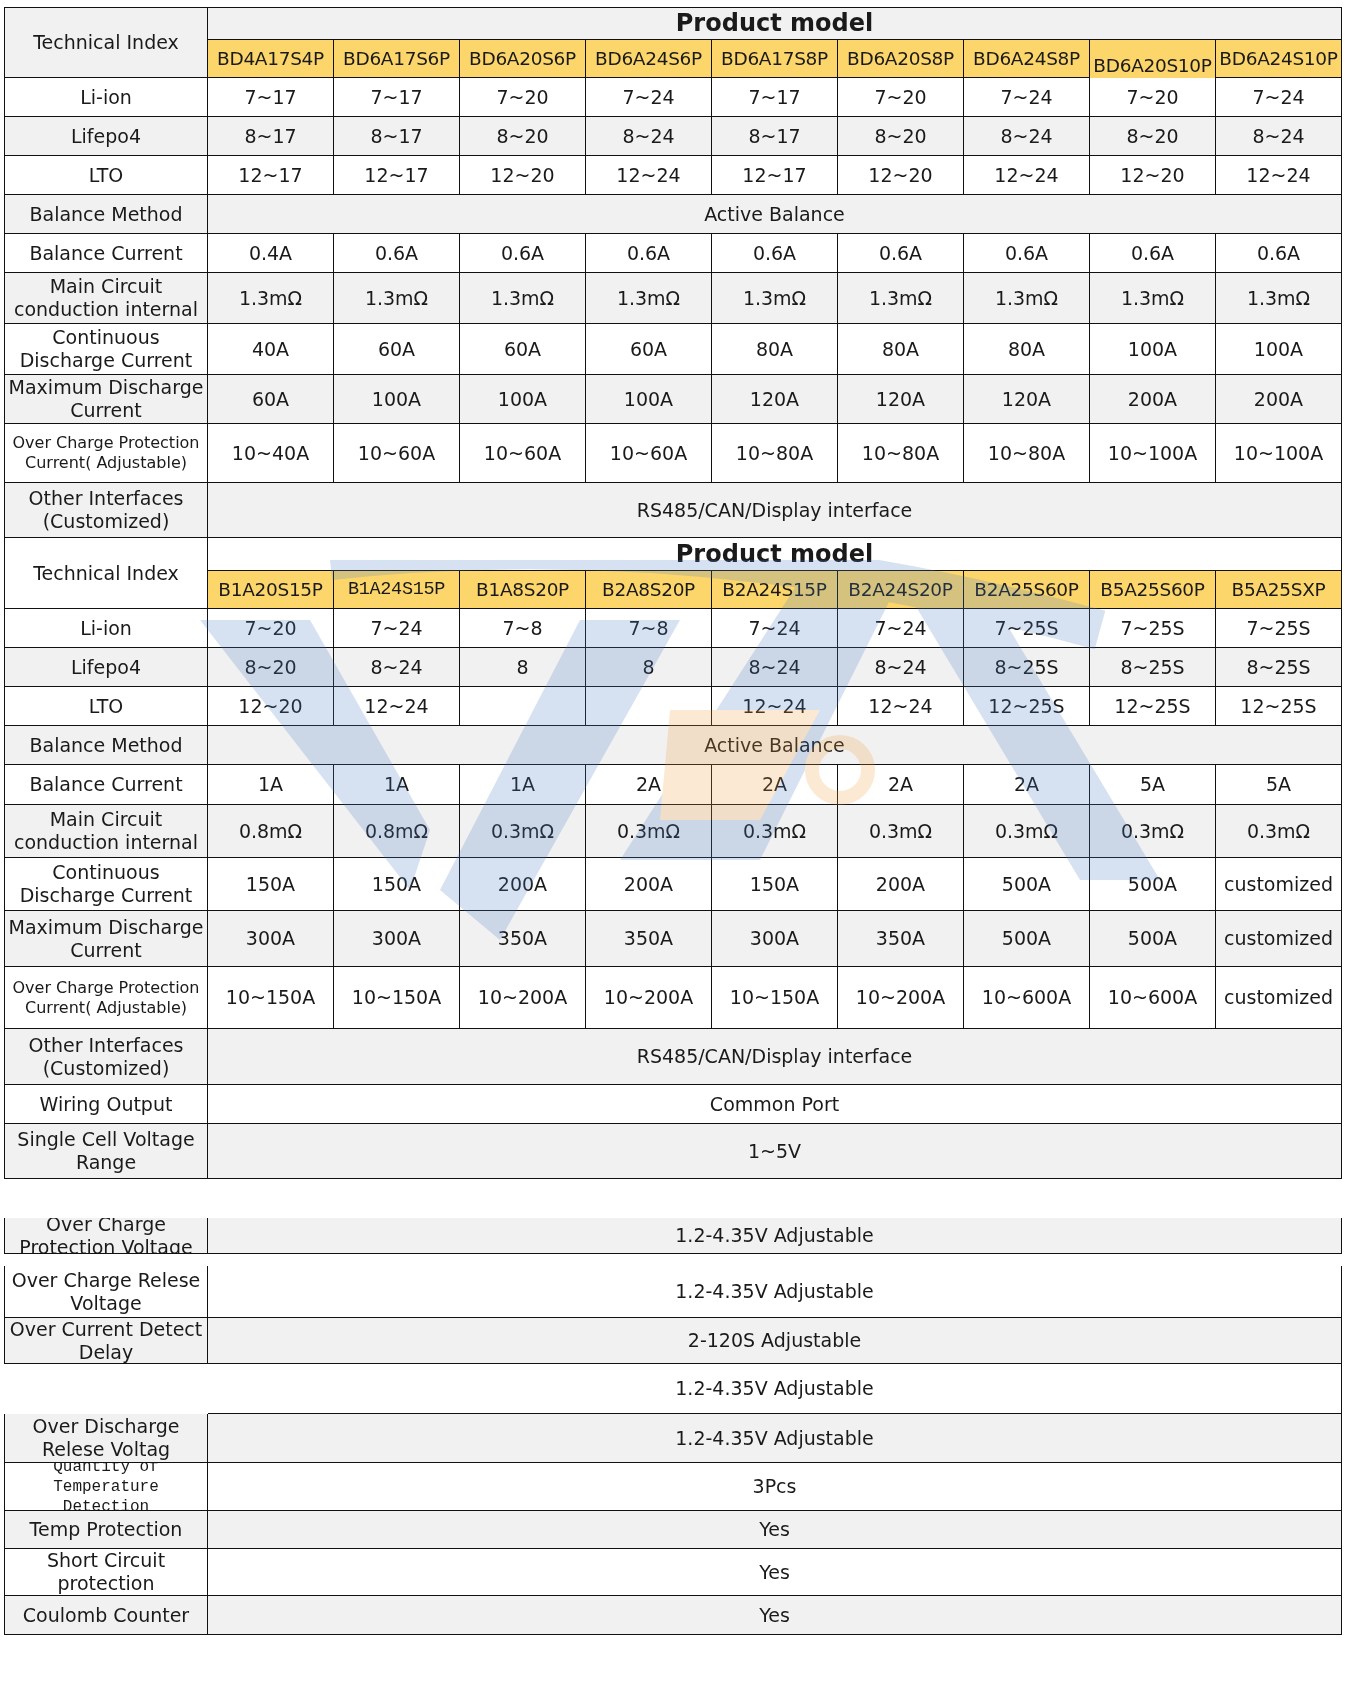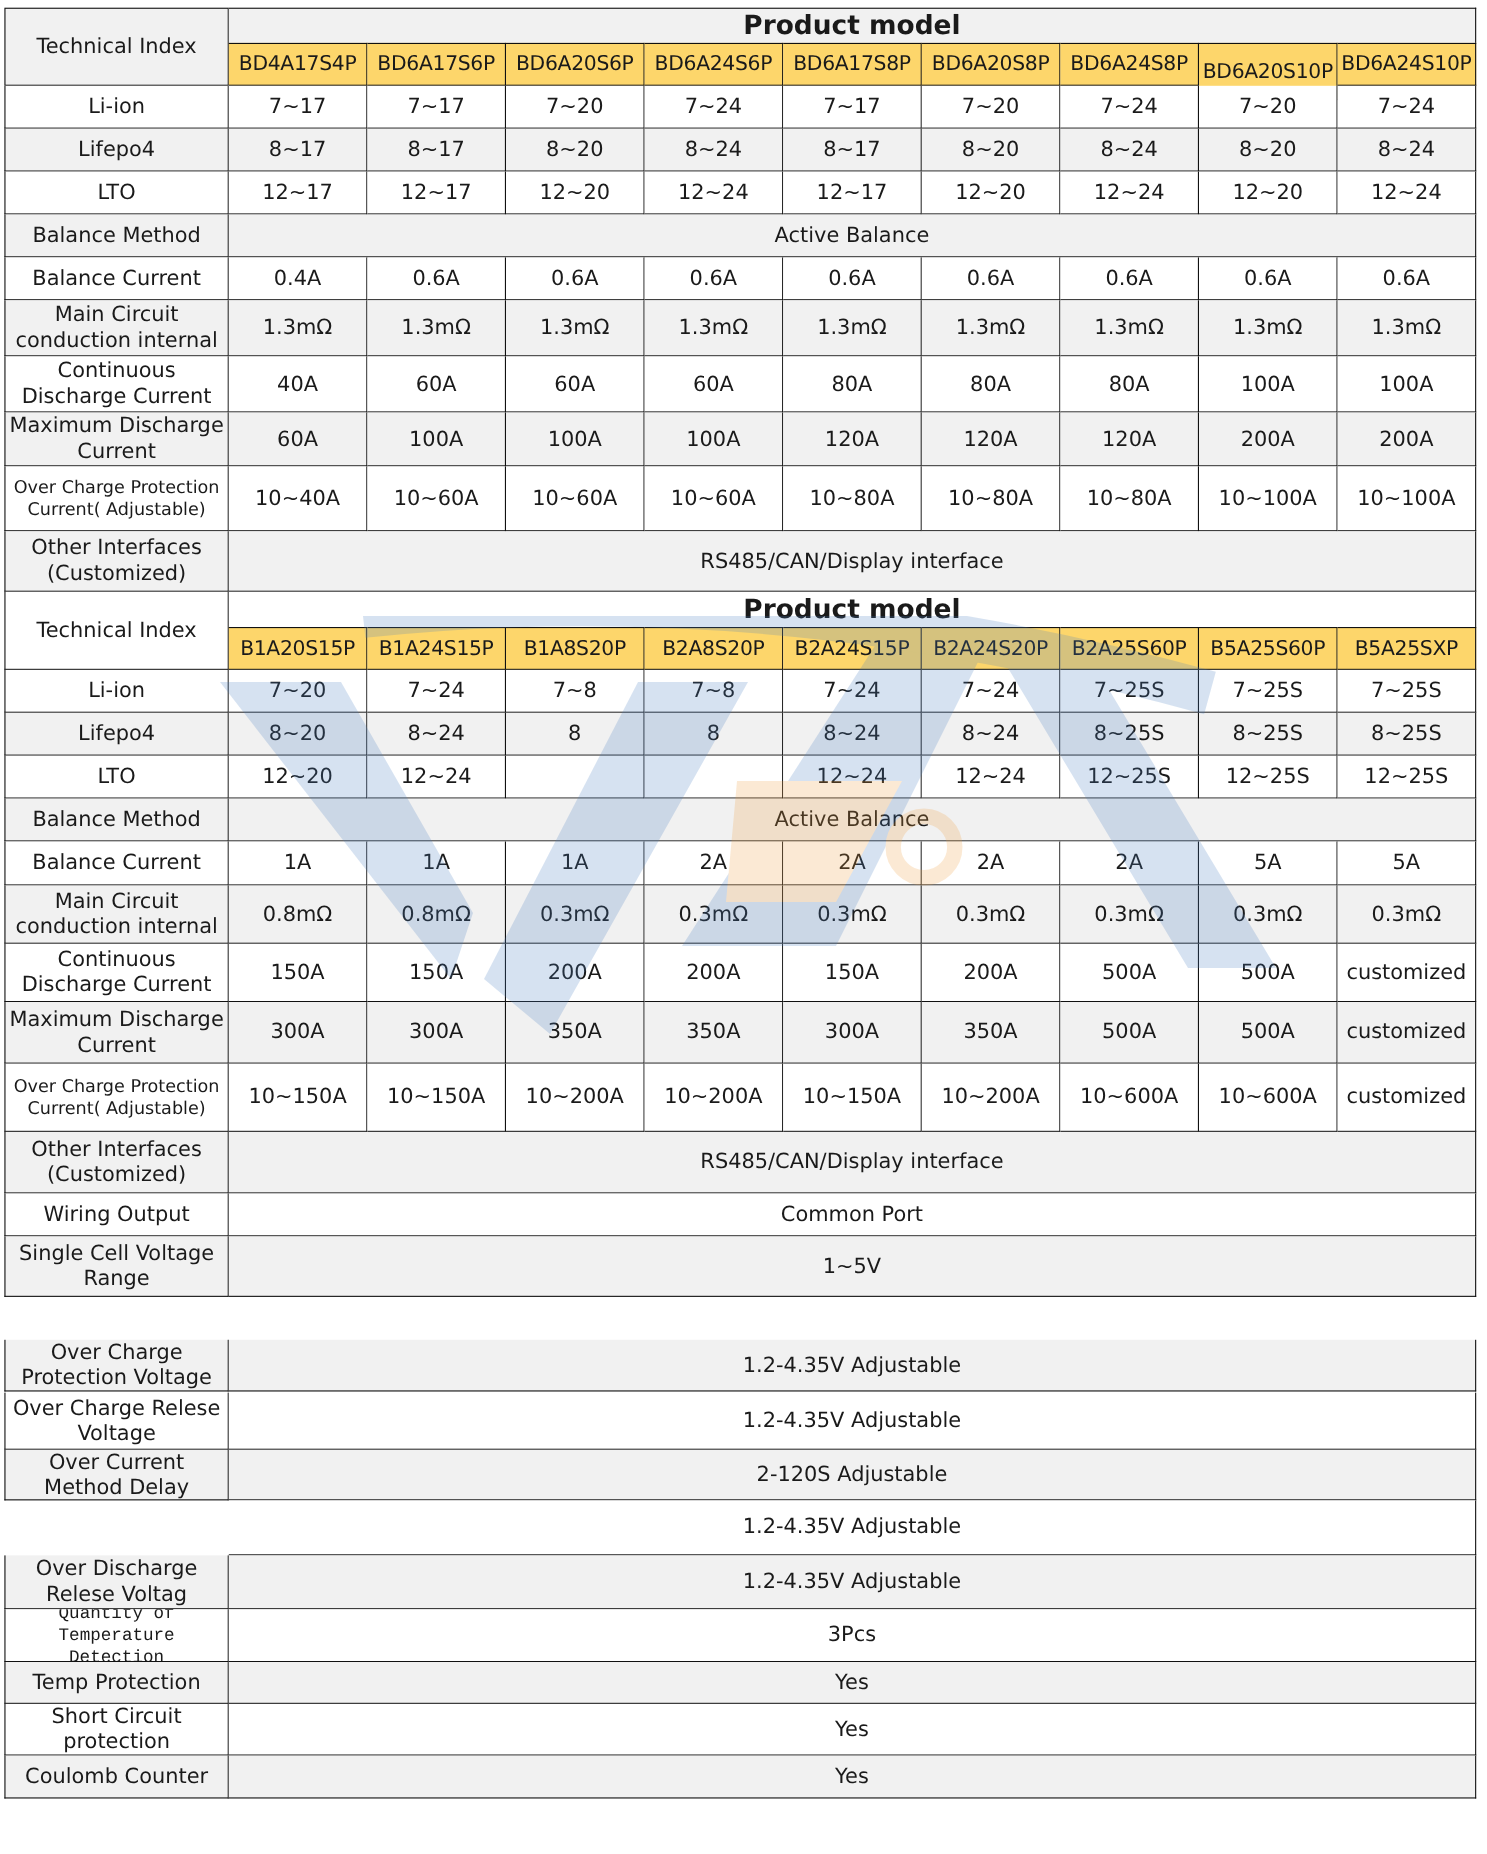--- a/index.html
+++ b/index.html
@@ -140,21 +140,21 @@
       <div class="cell white" style="left: 1212px; width: 126px;">10~100A</div>
     </div>
     <div class="row" style="top: 476px; height: 55px;">
       <div class="cell gray label" style="left: 0px; width: 204px;">Other Interfaces (Customized)</div>
       <div class="cell gray span" style="left: 204px; width: 1134px;">RS485/CAN/Display interface</div>
     </div>
     <div class="row" style="top: 531px; height: 71px;">
       <div class="cell white label tech" style="left: 0px; width: 204px;">Technical Index</div>
       <div class="cell white title" style="left: 204px; width: 1134px; height: 32px; border-bottom: none;">Product model</div>
       <div class="cell yellow" style="left: 204px; width: 126px; top: 32px; height: 39px; border-top: 1.5px solid rgb(17, 17, 17);">B1A20S15P</div>
-      <div class="cell yellow" style="left: 330px; width: 126px; top: 32px; height: 39px; border-top: 1.5px solid rgb(17, 17, 17);">B1A24S15P</div>
+      <div class="cell yellow" style="left: 330px; width: 126px; top: 32px; height: 39px; border-top: 1.5px solid rgb(17, 17, 17); font-family: Liberation Mono, monospace;">B1A24S15P</div>
       <div class="cell yellow" style="left: 456px; width: 126px; top: 32px; height: 39px; border-top: 1.5px solid rgb(17, 17, 17);">B1A8S20P</div>
       <div class="cell yellow" style="left: 582px; width: 126px; top: 32px; height: 39px; border-top: 1.5px solid rgb(17, 17, 17);">B2A8S20P</div>
       <div class="cell yellow" style="left: 708px; width: 126px; top: 32px; height: 39px; border-top: 1.5px solid rgb(17, 17, 17);">B2A24S15P</div>
       <div class="cell yellow" style="left: 834px; width: 126px; top: 32px; height: 39px; border-top: 1.5px solid rgb(17, 17, 17);">B2A24S20P</div>
       <div class="cell yellow" style="left: 960px; width: 126px; top: 32px; height: 39px; border-top: 1.5px solid rgb(17, 17, 17);">B2A25S60P</div>
       <div class="cell yellow" style="left: 1086px; width: 126px; top: 32px; height: 39px; border-top: 1.5px solid rgb(17, 17, 17);">B5A25S60P</div>
       <div class="cell yellow" style="left: 1212px; width: 126px; top: 32px; height: 39px; border-top: 1.5px solid rgb(17, 17, 17);">B5A25SXP</div>
     </div>
     <div class="row" style="top: 602px; height: 39px;">
       <div class="cell white label" style="left: 0px; width: 204px;">Li-ion</div>
@@ -261,30 +261,30 @@
       <div class="cell gray span" style="left: 204px; width: 1134px;">RS485/CAN/Display interface</div>
     </div>
     <div class="row" style="top: 1078px; height: 39px;">
       <div class="cell white label" style="left: 0px; width: 204px;">Wiring Output</div>
       <div class="cell white span" style="left: 204px; width: 1134px;">Common Port</div>
     </div>
     <div class="row" style="top: 1117px; height: 55px;">
       <div class="cell gray label" style="left: 0px; width: 204px;">Single Cell Voltage Range</div>
       <div class="cell gray span" style="left: 204px; width: 1134px;">1~5V</div>
     </div>
-    <div class="row" style="top: 1211px; height: 47px;">
+    <div class="row" style="top: 1211px; height: 36px;">
       <div class="cell gray label" style="left: 0px; width: 204px;">Over Charge Protection Voltage</div>
       <div class="cell gray span" style="left: 204px; width: 1134px;">1.2-4.35V Adjustable</div>
     </div>
     <div class="row" style="top: 1259px; height: 52px;">
       <div class="cell white label" style="left: 0px; width: 204px;">Over Charge Relese Voltage</div>
       <div class="cell white span" style="left: 204px; width: 1134px;">1.2-4.35V Adjustable</div>
     </div>
     <div class="row" style="top: 1311px; height: 46px;">
-      <div class="cell gray label" style="left: 0px; width: 204px;">Over Current Method Delay</div>
+      <div class="cell gray label" style="left: 0px; width: 204px;">Over Current Detect Delay</div>
       <div class="cell gray span" style="left: 204px; width: 1134px;">2-120S Adjustable</div>
     </div>
     <div class="row" style="top: 1357px; height: 50px;">
       <div class="cell white span" style="left: 204px; width: 1134px;">1.2-4.35V Adjustable</div>
     </div>
     <div class="row" style="top: 1407px; height: 49px;">
       <div class="cell gray label" style="left: 0px; width: 204px;">Over Discharge Relese Voltag</div>
       <div class="cell gray span" style="left: 204px; width: 1134px;">1.2-4.35V Adjustable</div>
     </div>
     <div class="row" style="top: 1456px; height: 48px;">

